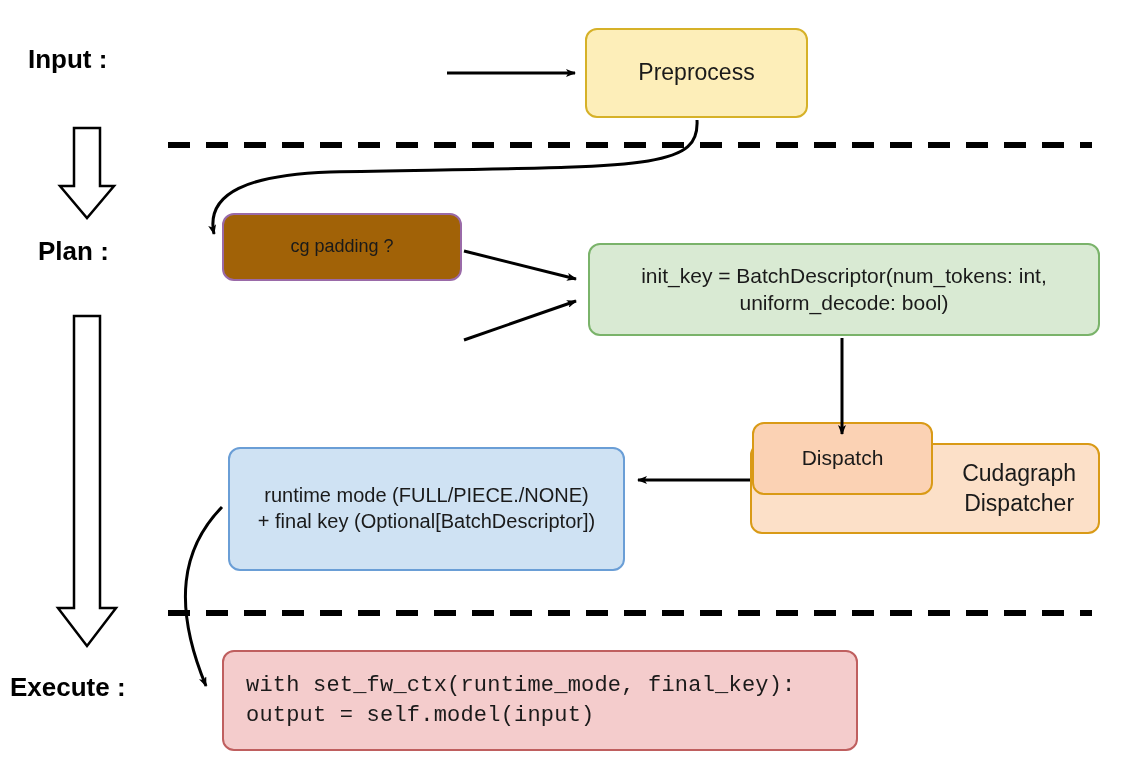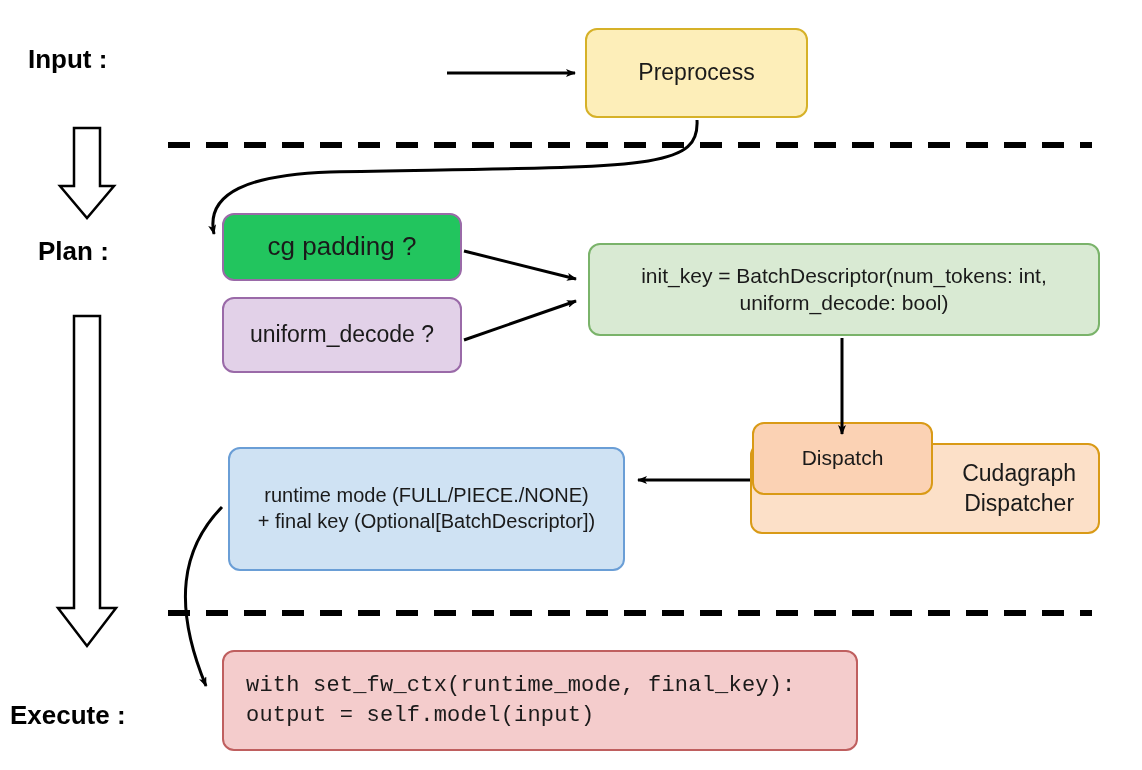--- a/index.html
+++ b/index.html
@@ -65,34 +65,31 @@
     pointer-events: none;
   }
 </style>
 </head>
 <body>
 
 <div id="canvas">
 
   <div class="stage-label" style="left:28px; top:44px;">Input :</div>
   <div class="stage-label" style="left:38px; top:236px;">Plan :</div>
-  <div class="stage-label" style="left:10px; top:672px;margin-top:28px;">Execute :</div>
+  <div class="stage-label" style="left:10px; top:672px;">Execute :</div>
 
 
   <div class="node" style="left:585px; top:28px; width:223px; height:90px; background:#fdeeb9; border-color:#d6b128; font-size:23px;">
     <span class="node-text">Preprocess</span>
   </div>
 
-  <div class="node" style="left:222px; top:213px; width:240px; height:68px; background:#22c55e; border-color:#9a6aa8; font-size:26px;">
+  <div class="node" style="left:222px; top:213px; width:240px; height:68px; background:#a16207; border-color:#9a6aa8; font-size:18px;">
     <span class="node-text">cg padding ?</span>
   </div>
 
-  <div class="node" style="left:222px; top:297px; width:240px; height:76px; background:#e2d1e8; border-color:#9a6aa8; font-size:23px;">
-    <span class="node-text">uniform_decode ?</span>
-  </div>
 
   <div class="node" style="left:588px; top:243px; width:512px; height:93px; background:#d9ead3; border-color:#7ab36a; font-size:21px;">
     <span class="node-text">init_key = BatchDescriptor(num_tokens: int,
 uniform_decode: bool)</span>
   </div>
 
   <div class="node" style="left:750px; top:443px; width:350px; height:91px; background:#fce0c8; border-color:#d99a16; font-size:23px; justify-content:flex-end; padding-right:22px;">
     <span class="node-text">Cudagraph
 Dispatcher</span>
   </div>

